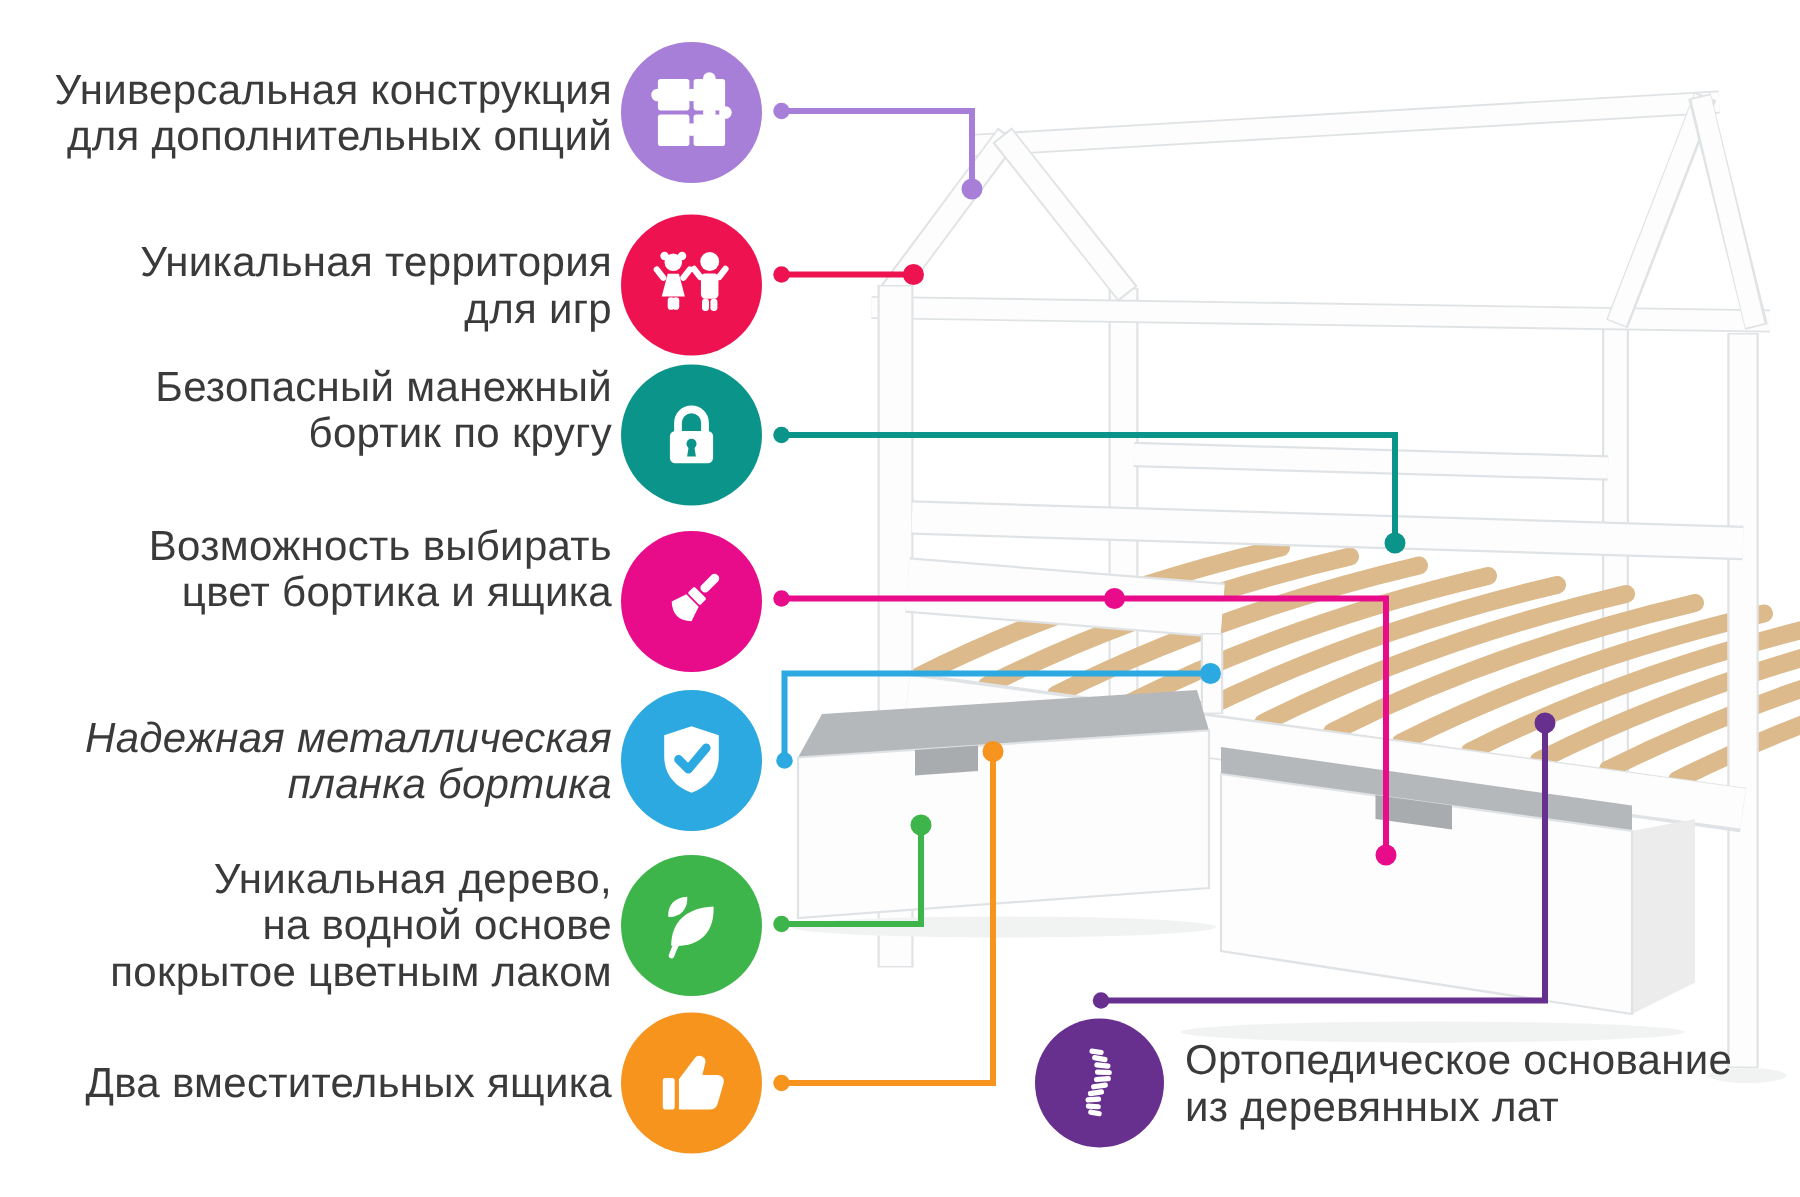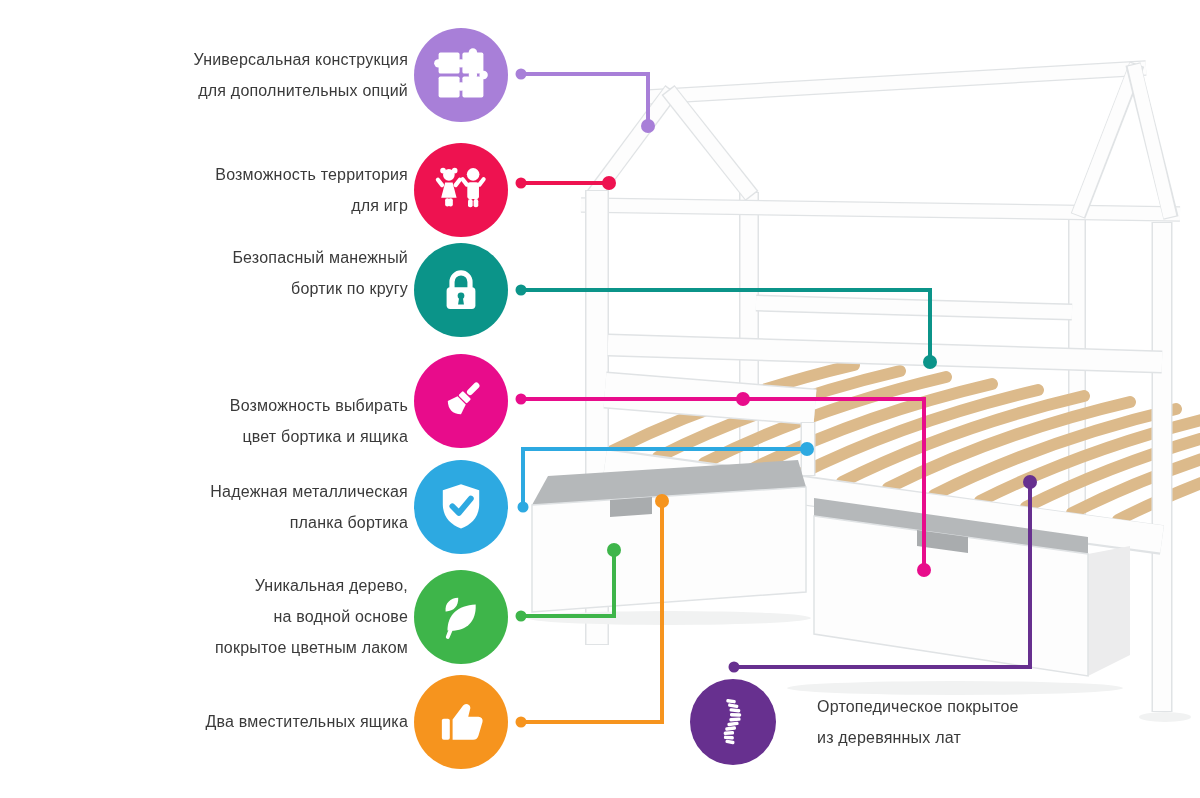--- a/index.html
+++ b/index.html
@@ -3,22 +3,22 @@
 <meta charset="utf-8">
 <style>
   html,body{margin:0;padding:0;}
   body{
     width:1200px;height:798px;position:relative;background:#ffffff;
     font-family:"Liberation Sans","DejaVu Sans",sans-serif;overflow:hidden;
   }
   #canvas{position:absolute;inset:0;width:1200px;height:798px;}
   svg.scene{position:absolute;left:0;top:0;}
   .label{
-    position:absolute;color:var(--c-text);font-size:16px;line-height:31px;
-    letter-spacing:0.2px;white-space:nowrap;margin-left:27px;
+    position:absolute;color:var(--c-text);font-size:28px;line-height:31px;
+    letter-spacing:0.2px;white-space:nowrap;
   }
   .label.right-align{text-align:right;}
   .label span{display:block;}
   .icon-circle{
     position:absolute;width:94px;height:94px;border-radius:50%;
     display:flex;align-items:center;justify-content:center;
   }
   .icon-circle svg{display:block;}
   .f-puzzle{background:var(--c-puzzle);}
   .f-children{background:var(--c-children);}
@@ -183,21 +183,21 @@
       <circle cx="17.1" cy="2.3" r="1.8"></circle>
       <circle cx="21.7" cy="12" r="1.8"></circle>
       <circle cx="12" cy="16.9" r="1.8"></circle>
       <circle cx="2.3" cy="7" r="1.8"></circle>
       <circle cx="12" cy="7" r="1.8"></circle>
       <circle cx="17.1" cy="12" r="1.8"></circle>
     </svg>
   </div>
 
   <div class="label right-align" style="top:159px;right:792px;">
-    <span>Возможность территория</span>
+    <span>Уникальная территория</span>
     <span>для игр</span>
   </div>
   <div class="icon-circle f-children" style="left:414px;top:143px;">
     <svg width="56" height="56" viewBox="0 0 24 24" fill="#fff">
       <circle cx="4.3" cy="3.7" r="1.2"></circle>
         <circle cx="9.3" cy="3.7" r="1.2"></circle>
       <circle cx="6.8" cy="5.5" r="2.5"></circle>
       <path d="M3.9,9.9 L2.1,7.6" stroke="#fff" stroke-width="1.8" stroke-linecap="round" fill="none"></path>
       <path d="M9.7,9.9 L11.5,7.6" stroke="#fff" stroke-width="1.8" stroke-linecap="round" fill="none"></path>
       <path d="M5.2,8.8 h3.2 l1.7,6.5 h-6.6 z"></path>
@@ -218,35 +218,35 @@
   </div>
   <div class="icon-circle f-lock" style="left:414px;top:243px;">
     <svg width="54" height="54" viewBox="0 0 24 24" fill="#fff">
       <path d="M8,11.2 V8.4 a4,4 0 0 1 8,0 v2.8" fill="none" stroke="#fff" stroke-width="2.3"></path>
       <rect x="5.6" y="10.8" width="12.8" height="9.6" rx="1.6"></rect>
       <circle cx="12" cy="14.6" r="1.5" style="fill:var(--c-lock)"></circle>
       <path d="M11.2,15.2 h1.6 l0.5,3.2 h-2.6 z" style="fill:var(--c-lock)"></path>
     </svg>
   </div>
 
-  <div class="label right-align" style="top:390px;right:792px;">
+  <div class="label right-align" style="top:348px;right:792px;">
     <span>Возможность выбирать</span>
     <span>цвет бортика и ящика</span>
   </div>
   <div class="icon-circle f-brush" style="left:414px;top:354px;">
     <svg width="56" height="56" viewBox="0 0 24 24" fill="#fff">
       <g transform="rotate(45 12 12)">
         <rect x="10.7" y="1.4" width="2.6" height="6.4" rx="1.2"></rect>
         <rect x="9.5" y="8.4" width="5" height="2.7" rx="0.5"></rect>
         <path d="M9.5,11.6 h5 l1.5,4.4 c-2.7,2.5 -5.3,2.5 -8,0 z"></path>
       </g>
     </svg>
   </div>
 
-  <div class="label right-align" style="top:476px;right:792px;">
+  <div class="label right-align" style="top:476px;right:792px;font-style:italic;">
     <span>Надежная металлическая</span>
     <span>планка бортика</span>
   </div>
   <div class="icon-circle f-shield" style="left:414px;top:460px;">
     <svg width="56" height="56" viewBox="0 0 24 24" fill="#fff">
       <path d="M12,2.2 L19.8,4.8 V10.8 C19.8,16 16.7,19.5 12,21.2 C7.3,19.5 4.2,16 4.2,10.8 V4.8 Z"></path>
       <path d="M8.3,11.7 L11.1,14.5 L16.2,8.4" fill="none" stroke-width="2.5" stroke-linecap="round" stroke-linejoin="round" style="stroke:var(--c-shield)"></path>
     </svg>
   </div>
 
@@ -281,17 +281,17 @@
       <rect x="10.6" y="7.9" width="5.2" height="1.6" rx="0.7" transform="rotate(2 13.2 8.7)"></rect>
       <rect x="10.3" y="10" width="5.2" height="1.6" rx="0.7" transform="rotate(-4 12.9 10.8)"></rect>
       <rect x="9.4" y="12.1" width="5.2" height="1.6" rx="0.7" transform="rotate(-8 12 12.9)"></rect>
       <rect x="8.4" y="14.2" width="5" height="1.6" rx="0.7" transform="rotate(-8 10.9 15)"></rect>
       <rect x="7.7" y="16.3" width="4.8" height="1.6" rx="0.7" transform="rotate(-4 10.1 17.1)"></rect>
       <rect x="7.8" y="18.4" width="4.6" height="1.6" rx="0.7" transform="rotate(4 10.1 19.2)"></rect>
       <rect x="8.5" y="20.4" width="4.2" height="1.6" rx="0.7" transform="rotate(10 10.6 21.2)"></rect>
     </svg>
   </div>
   <div class="label" style="top:691px;left:790px;">
-    <span>Ортопедическое покрытое</span>
+    <span>Ортопедическое основание</span>
     <span>из деревянных лат</span>
   </div>
 
 </div>
 
 </body></html>

